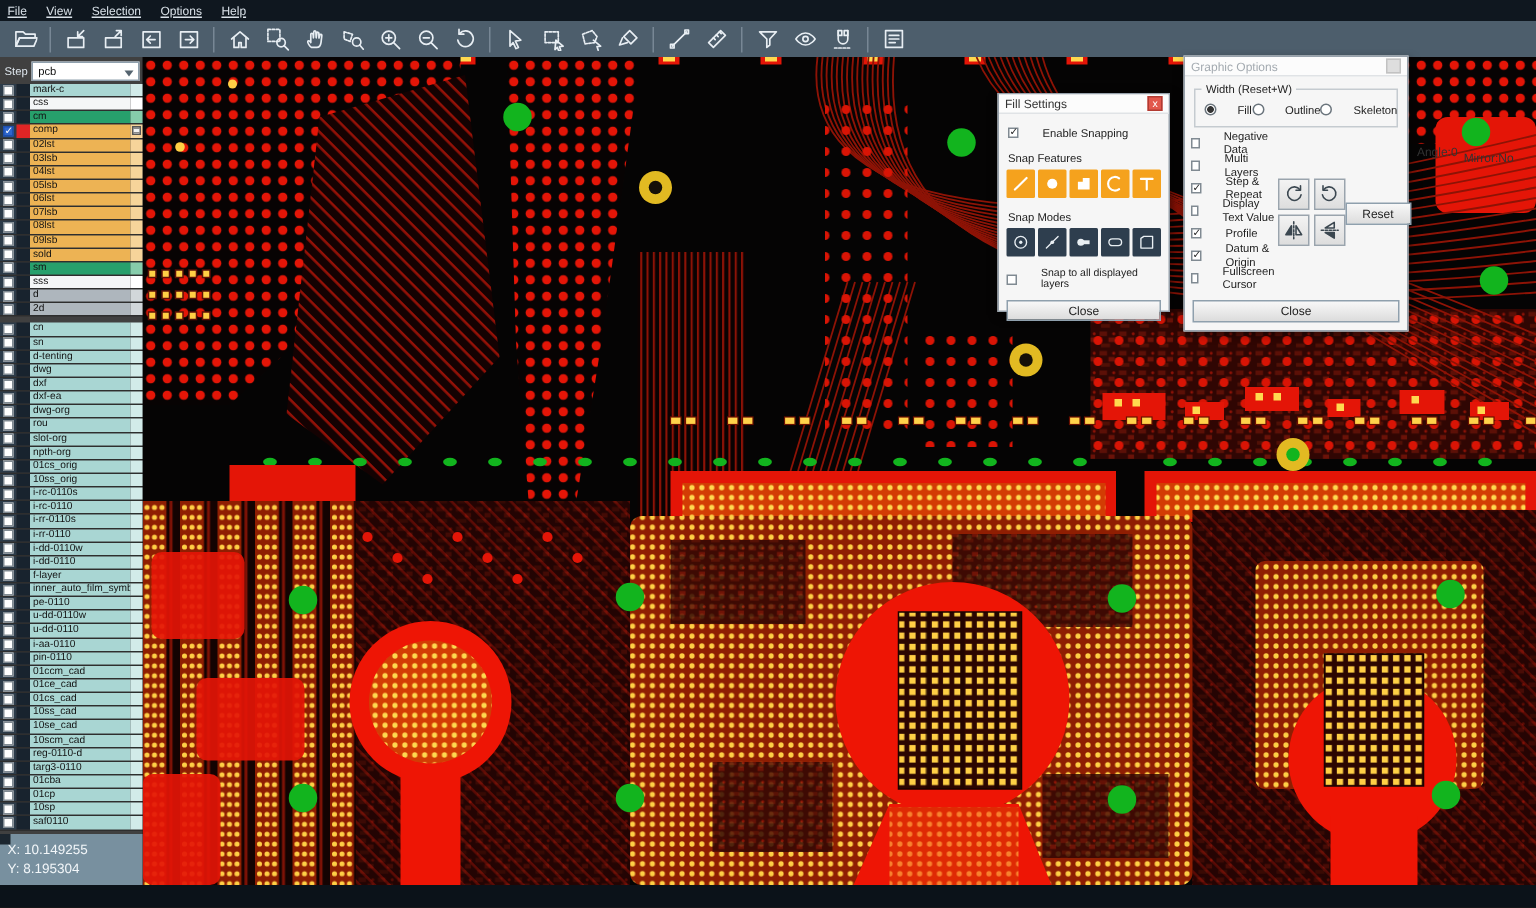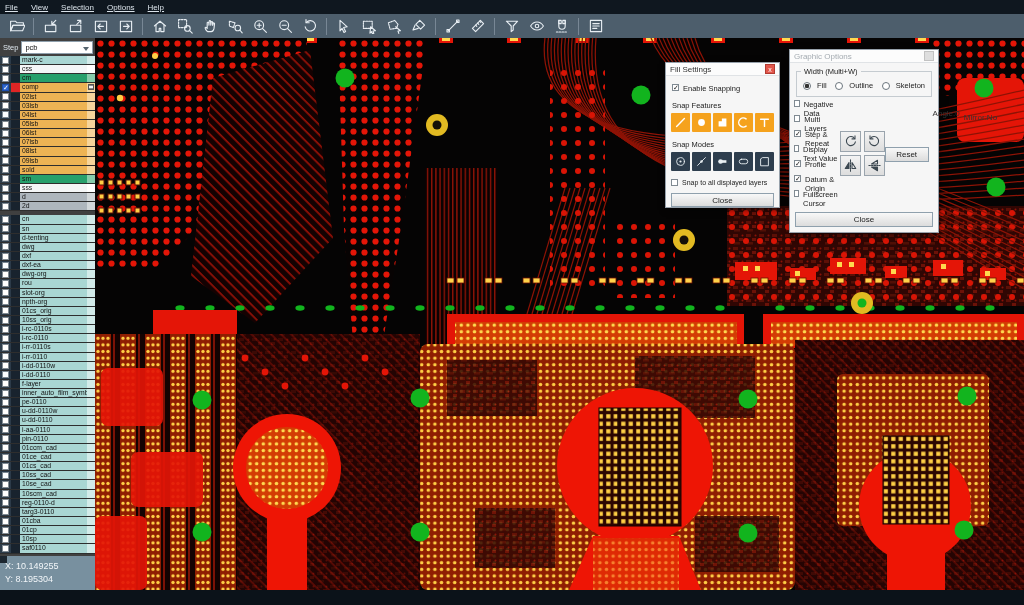--- a/index.html
+++ b/index.html
@@ -69,39 +69,39 @@
      z-index:40;color:#222}
 .dlg-title{height:13px;display:flex;align-items:center;padding:0 4px;background:#fcfcfc;
            border-bottom:1px solid #e0e3e6;font-size:8px}
 .dlg-title .t{flex:1}
 .snap .dlg-title .t{color:#333}
 .graphic .dlg-title .t{color:#a4abb1}
 .closebox{width:10px;height:10px;display:flex;align-items:center;justify-content:center;font-size:7px}
 .closebox.red{background:#e2574c;border:1px solid #b23b32;color:#fff}
 .closebox.gray{background:#dedede;border:1px solid #c2c2c2;color:#9a9a9a}
 .snap{left:665px;top:62px;width:115px;height:146px}
-.chkrow{display:flex;align-items:flex-start;gap:4px}
+.chkrow{display:flex;align-items:center;gap:16px}
 .snap .enable{margin:8px 0 0 6px}
 .snap .sec{font-size:7.5px;color:#222;margin:8px 0 3px 6px}
 .iconrow{display:flex;gap:2px;margin-left:5px}
 .sqbtn{width:19px;height:19px;display:flex;align-items:center;justify-content:center;border-radius:1px}
 .sqbtn svg{width:13px;height:13px}
 .sqbtn.orange{background:#f5a21d;color:#fff}
 .sqbtn.dark{background:#2e3e4e;color:#e9eff3}
 .snap .alllayers{margin:8px 0 0 5px}
 .btn{display:flex;align-items:center;justify-content:center;font-size:8px;color:#222;
      background:linear-gradient(#f8f8f8,#dcdcdc);border:1px solid #8fa0ad}
 .snap .close{margin:7px 5px 0 5px;height:14px}
 .lbl75{font-size:7.5px;color:#222}
 .lbl70{font-size:7px;color:#222}
-.graphic{left:789px;top:49px;width:150px;height:184px}
+.graphic{left:789px;top:37px;width:150px;height:184px}
 .grp{position:relative;margin:8px 6px 0 6px;border:1px solid #c5cbd0;padding:9px 4px 6px 4px}
 .grp-label{position:absolute;top:-5px;left:4px;background:#f6f6f6;padding:0 3px;font-size:7.5px;color:#222}
 .radiorow{display:flex;justify-content:space-between;padding:0 2px}
-.radioitem{display:flex;align-items:center;gap:6px}
+.radioitem{display:flex;align-items:flex-start;gap:14px}
 .radio{width:8px;height:8px;border:1px solid #6b757d;border-radius:50%;background:#fff}
 .radio.on{background:radial-gradient(circle at 50% 50%, #333 0 2px, #fff 2.5px)}
 .gbody{display:flex;padding:2px 2px 0 4px}
 .gleft{width:94px}
 .gleft .chkrow{height:14px;margin-top:1px}
 .gright{flex:1;display:flex;flex-direction:row;align-items:center}
 .rotgrid{display:grid;grid-template-columns:21px 21px;gap:3px;margin-top:3px}
 .gbtn{width:21px;height:21px;display:flex;align-items:center;justify-content:center;color:#3b4750;
       background:linear-gradient(#f3f3f3,#dddddd);border:1px solid #9aa4ad}
 .gbtn svg{width:15px;height:15px}
@@ -1137,21 +1137,21 @@
     </div>
     <div class="btn close">Close</div>
   </div>
 
   <div class="dlg graphic">
     <div class="dlg-title">
       <span class="t">Graphic Options</span>
       <span class="closebox gray"></span>
     </div>
     <div class="grp">
-      <span class="grp-label">Width (Multi+W)</span>
+      <span class="grp-label">Width (Reset+W)</span>
       <div class="radiorow" id="widthradios">
           <div class="radioitem">
             <span class="radio on"></span>
             <span class="lbl75">Fill</span>
           </div>
           <div class="radioitem">
             <span class="radio"></span>
             <span class="lbl75">Outline</span>
           </div>
           <div class="radioitem">

